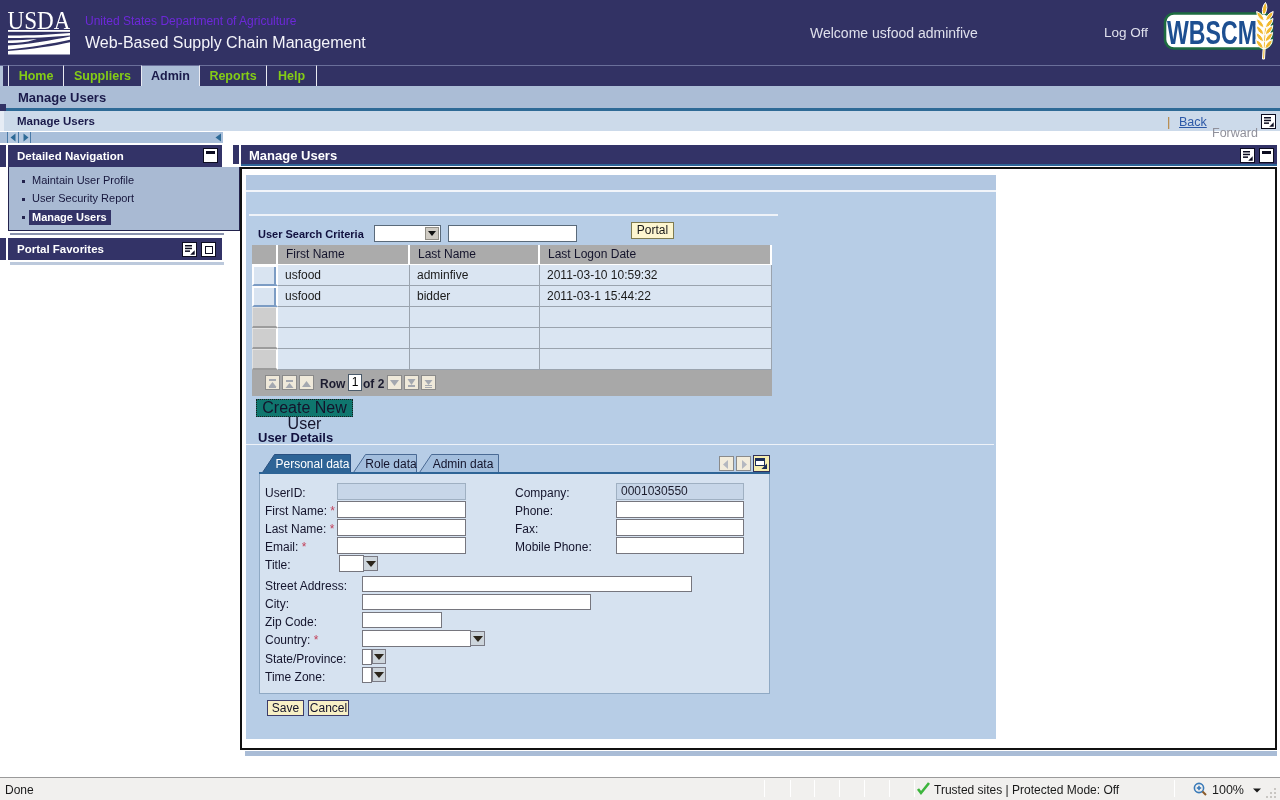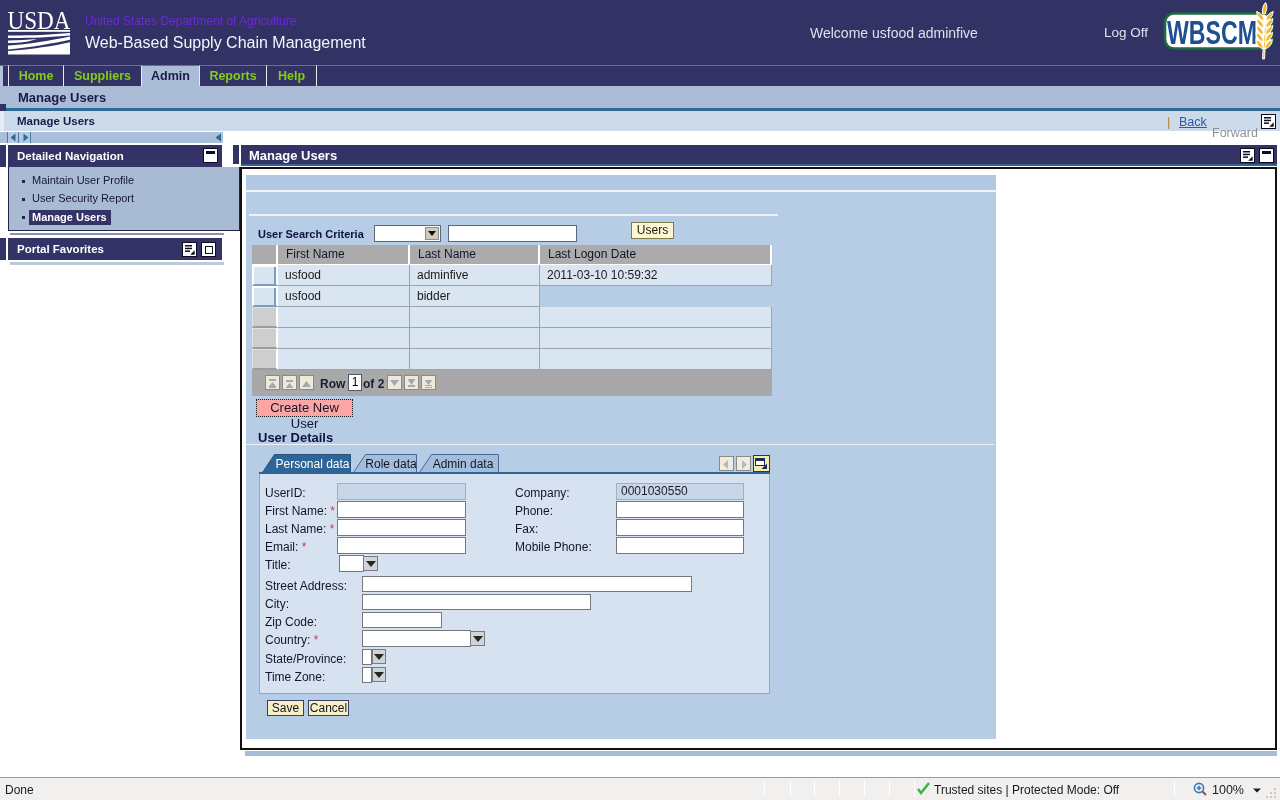--- a/index.html
+++ b/index.html
@@ -165,21 +165,21 @@
       <div class="abs" style="left:2px;top:3px;width:750px;height:564px;background:#b7cde6;"></div>
       <div class="abs" style="left:2px;top:3px;width:750px;height:15px;background:#b2c7e1;"></div>
       <div class="abs" style="left:2px;top:18px;width:750px;height:1.5px;background:#f2f5fa;"></div>
       <div class="abs" style="left:5px;top:42px;width:529px;height:1.5px;background:#eef2f8;"></div>
 
       <div class="abs bold" style="left:14px;top:56px;font-size:11px;color:#10103e;">User Search Criteria</div>
       <div class="abs" style="left:130px;top:53px;width:67px;height:17px;background:#fff;border:1px solid #5a6a7a;"></div>
       <div class="abs ddbtn" style="left:181px;top:55px;width:14px;height:13px;"></div>
       <div class="abs" style="left:204px;top:53px;width:129px;height:17px;background:#fff;border:1px solid #5a6a7a;"></div>
       <div class="abs btn-cream" style="left:340px;top:50px;width:44px;height:17px;margin-top:43px;">Search</div>
-      <div class="abs btn-cream" style="left:387px;top:50px;width:43px;height:17px;">Users</div>
+      <div class="abs btn-cream" style="left:387px;top:50px;width:43px;height:17px;">Portal</div>
 
       <div class="abs" id="utable" style="left:8px;top:73px;width:520px;height:151px;">
         <style>
           #utable .hc { position:absolute; top:0; height:20px; background:#ababab;
             border-right:2px solid #fff; border-bottom:1px solid #fff; font-size:12px;
             color:#14142c; line-height:19px; }
           #utable .sel { position:absolute; left:0; width:26px; height:21px;
             border-right:2px solid #fff; }
           #utable .cell { position:absolute; height:21px; border-right:1px solid #9aa3ae;
             border-bottom:1px solid #9aa3ae; font-size:12px; color:#1a1a1a; line-height:20px;
@@ -200,20 +200,21 @@
           #utable .rA { background:#dae5f2; }
           #utable .rB { background:#dae5f2; }
         </style>
         <div class="sel selA" style="top:20px;"></div>
         <div class="cell rA" style="left:26px;top:20px;width:132px;">usfood</div>
         <div class="cell rA" style="left:158px;top:20px;width:130px;">adminfive</div>
         <div class="cell rA" style="left:288px;top:20px;width:232px;">2011-03-10 10:59:32</div>
         <div class="sel selA" style="top:41px;"></div>
         <div class="cell rB" style="left:26px;top:41px;width:132px;">usfood</div>
         <div class="cell rB" style="left:158px;top:41px;width:130px;">bidder</div>
+        <div class="cell rB" style="left:288px;top:41px;width:232px;">2011-03-1 15:44:22</div>
         <div class="sel selB" style="top:62px;"></div>
         <div class="cell rA" style="left:26px;top:62px;width:132px;"></div>
         <div class="cell rA" style="left:158px;top:62px;width:130px;"></div>
         <div class="cell rA" style="left:288px;top:62px;width:232px;"></div>
         <div class="sel selB" style="top:83px;"></div>
         <div class="cell rB" style="left:26px;top:83px;width:132px;"></div>
         <div class="cell rB" style="left:158px;top:83px;width:130px;"></div>
         <div class="cell rB" style="left:288px;top:83px;width:232px;"></div>
         <div class="sel selB" style="top:104px;"></div>
         <div class="cell rA" style="left:26px;top:104px;width:132px;"></div>
@@ -243,21 +244,21 @@
               <polygon points="6.5,8 10.5,2 2.5,2 " fill="#a4a8b0"></polygon>
               <rect x="3" y="8" width="7" height="2" fill="#a4a8b0"></rect>
             </svg></div>
         <div class="abs pgbtn" style="left:169px;top:130px;"><svg width="13" height="13">
               <polygon points="6.5,8 10.5,3 2.5,3 " fill="#a4a8b0"></polygon>
               <rect x="3" y="8" width="7" height="1" fill="#a4a8b0"></rect>
               <rect x="3" y="10" width="7" height="1" fill="#a4a8b0"></rect>
             </svg></div>
       </div>
 
-      <div class="abs" style="left:12px;top:227px;width:97px;height:18px;background:#fca5a5;border:1px dotted #1a1a1a;font-size:13px;color:#14142c;text-align:center;line-height:16px;">Create New User</div>
+      <div class="abs" style="left:12px;top:227px;width:97px;height:18px;background:#0f766e;border:1px dotted #1a1a1a;font-size:16px;color:#14142c;text-align:center;line-height:16px;">Create New User</div>
 
       <div class="abs bold" style="left:14px;top:258px;font-size:13px;color:#10103e;">User Details</div>
       <div class="abs" style="left:2px;top:272px;width:748px;height:1px;background:#eef2f8;"></div>
 
       <div class="abs" id="dtabs" style="left:0;top:282px;width:752px;height:22px;">
         <svg class="abs" style="left:0;top:0;" width="752" height="22">
           <path d="M121.5,0.5 L172.5,0.5 L172.5,18.5 L109.5,18.5 Z" fill="#a3bedd" stroke="#4a6a94" stroke-width="1"></path>
           <path d="M187.5,0.5 L254.5,0.5 L254.5,18.5 L175.5,18.5 Z" fill="#a3bedd" stroke="#4a6a94" stroke-width="1"></path>
           <path d="M30.5,0.5 L106.5,0.5 L106.5,18.5 L18.5,18.5 Z" fill="#2e6496" stroke="#2a5080" stroke-width="1"></path>
         </svg>

